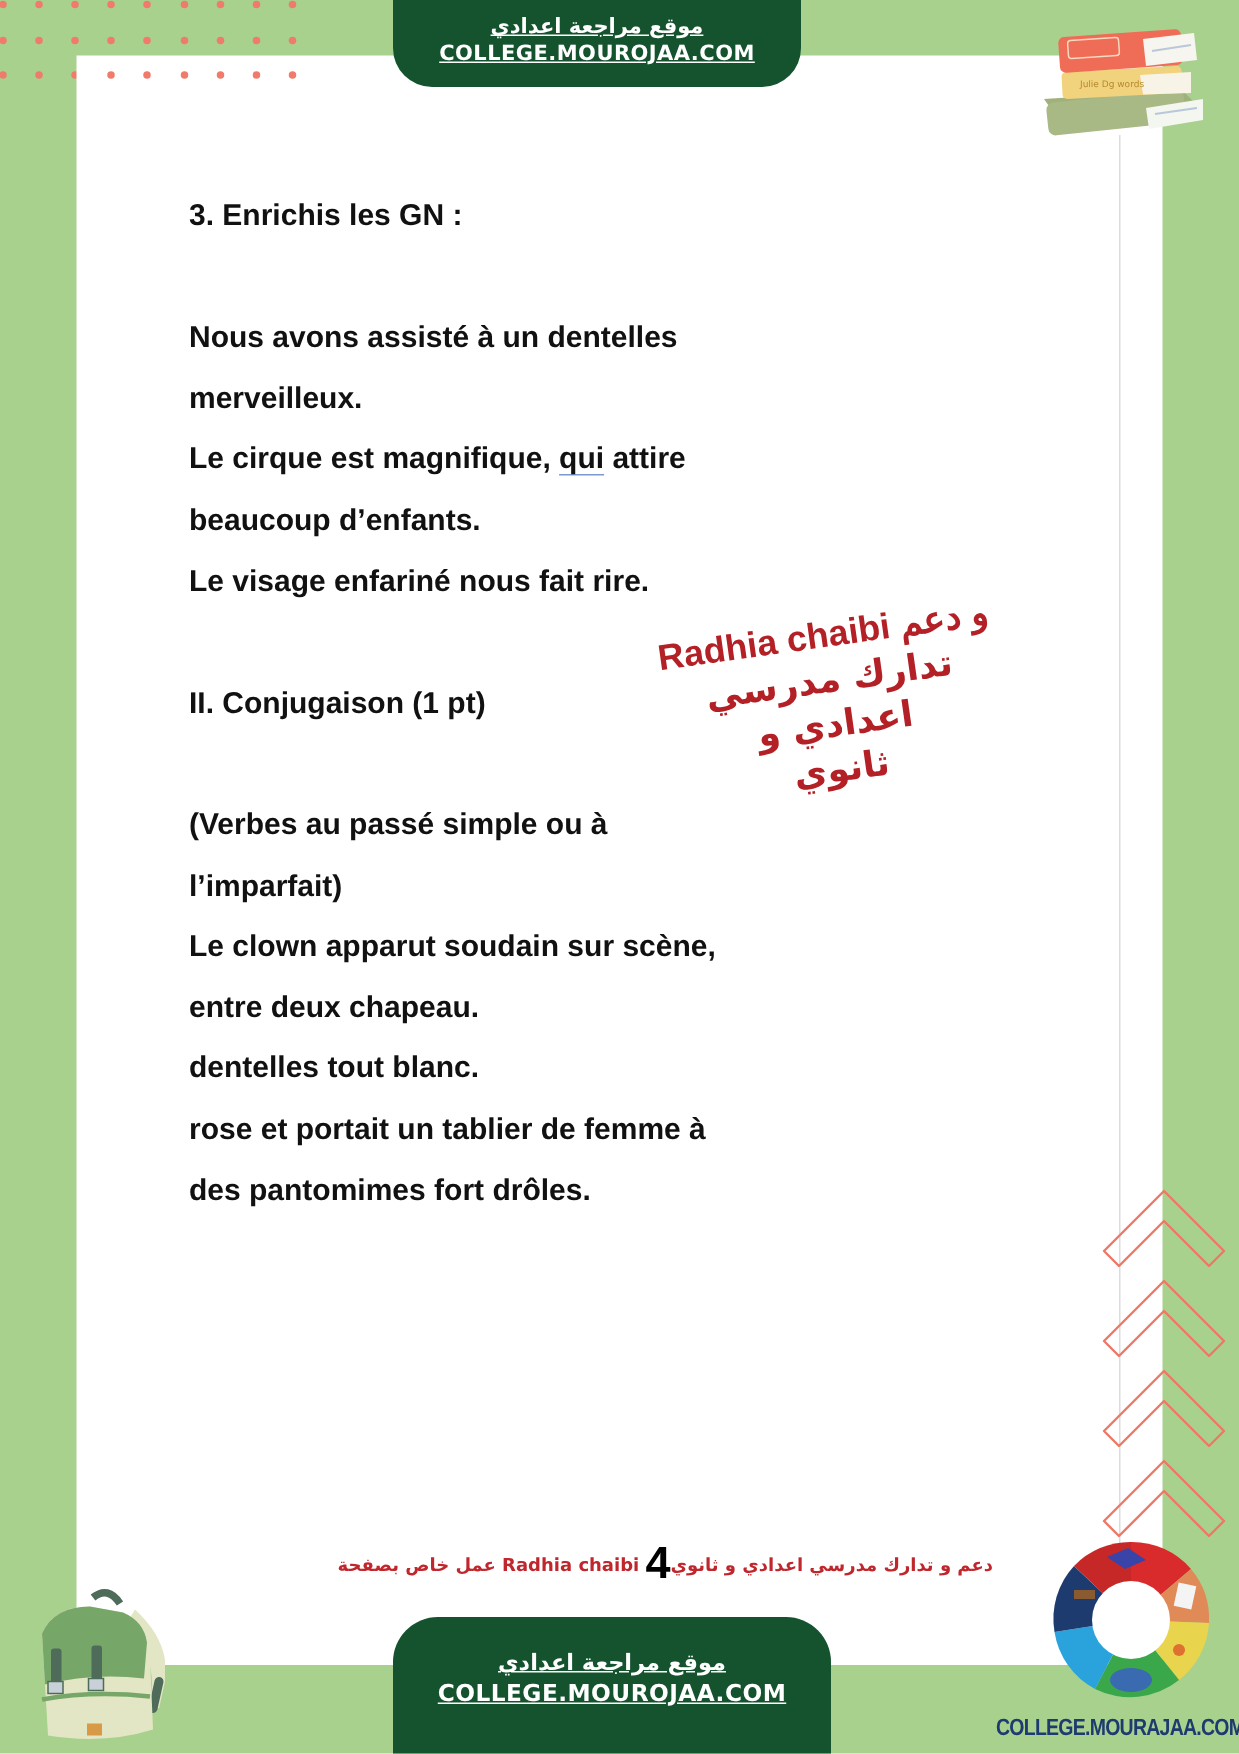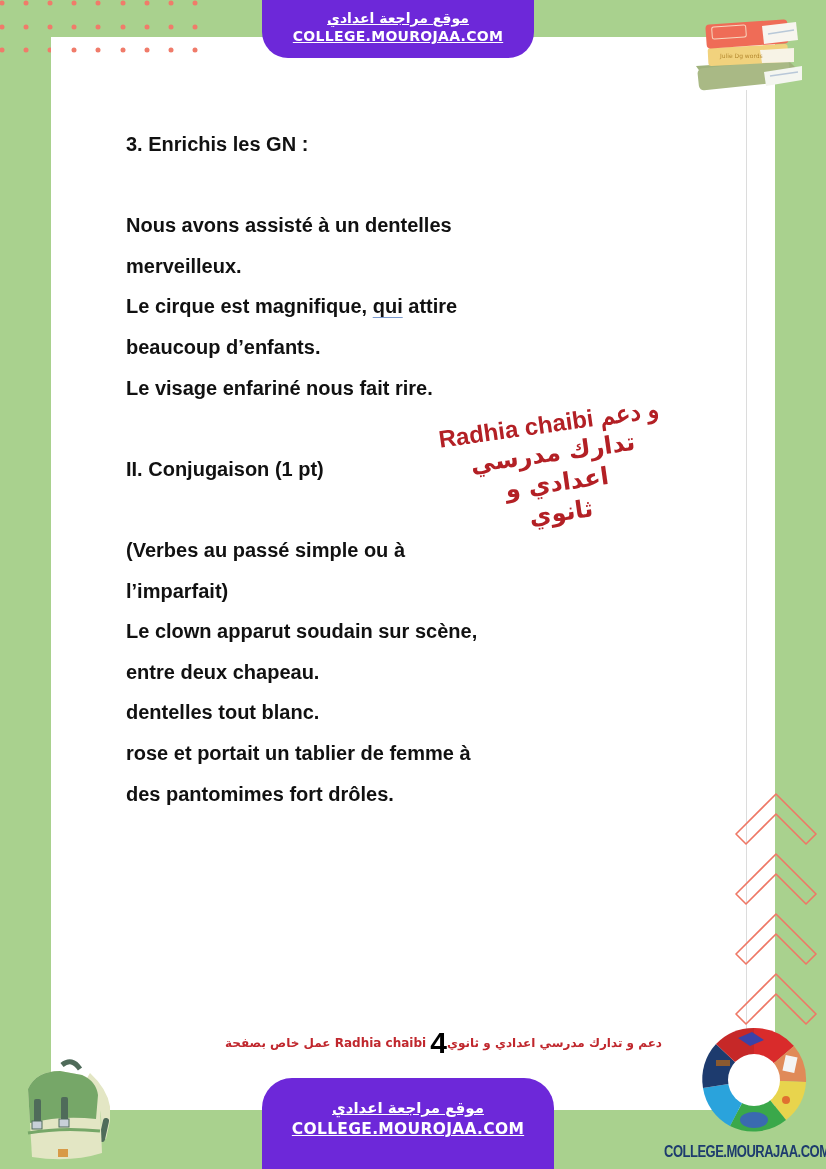--- a/index.html
+++ b/index.html
@@ -1,20 +1,20 @@
 <!DOCTYPE html>
 <html><head>
 <meta charset="utf-8">
 <style>
   html, body { margin:0; padding:0; }
   body { width:826px; height:1169px; position:relative; overflow:hidden; background:#a9d18e; font-family:"Liberation Sans", sans-serif; }
   .page { position:absolute; left:51px; top:37px; width:724px; height:1073px; background:#ffffff; }
   .vline { position:absolute; left:746px; top:90px; width:1px; height:960px; background:#dcdcdc; }
   .dots { position:absolute; left:0; top:0; width:220px; height:60px; }
-  .tab { position:absolute; background:#6d28d9; border-radius:26px; text-align:center; color:#fff; font-family:"DejaVu Sans", sans-serif; font-weight:bold; }
+  .tab { position:absolute; background:#14532d; border-radius:26px; text-align:center; color:#fff; font-family:"DejaVu Sans", sans-serif; font-weight:bold; }
   .tab-top { left:262px; top:0; width:272px; height:58px; border-radius:0 0 26px 26px; }
   .tab-bottom { left:262px; top:1078px; width:292px; height:110px; border-radius:30px 30px 0 0; }
   .tab .ar { display:block; text-decoration:underline; direction:rtl; }
   .tab .en { display:block; text-decoration:underline; letter-spacing:0.3px; }
   .tab-top .ar { font-size:14px; margin-top:10px; line-height:16px; }
   .tab-top .en { font-size:14px; line-height:20px; }
   .tab-bottom .ar { font-size:15px; margin-top:21px; line-height:18px; }
   .tab-bottom .en { font-size:15.5px; line-height:24px; }
   .content { position:absolute; left:126px; top:124px; width:540px; color:#111; font-weight:bold; font-size:20px; line-height:40.6px; }
   .content p { margin:0; }

